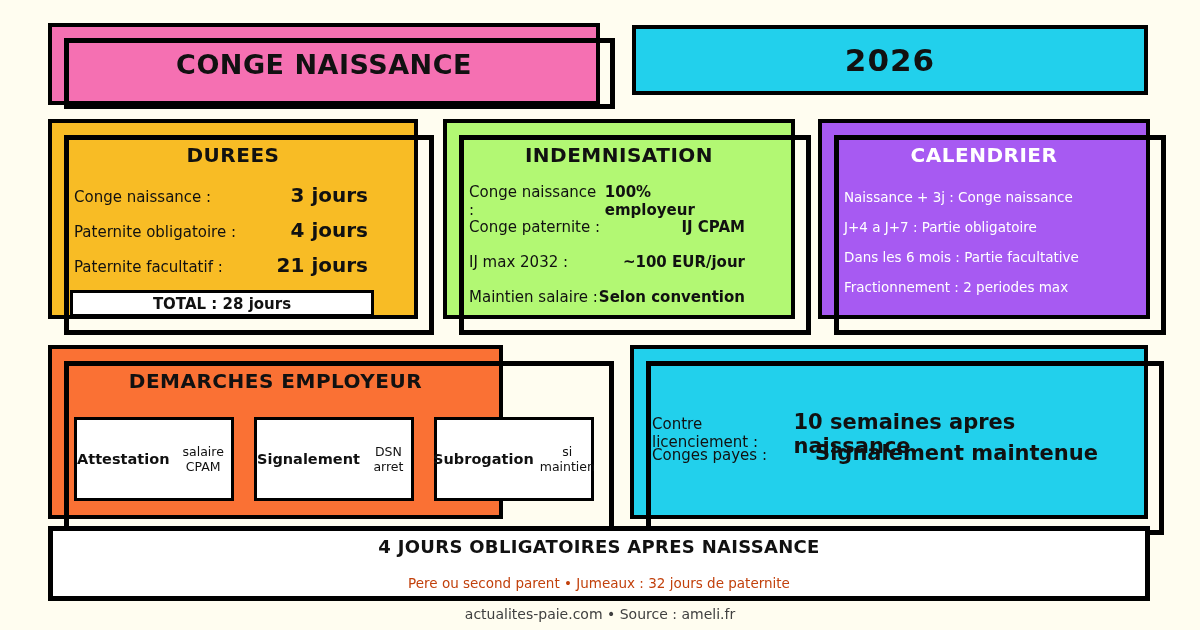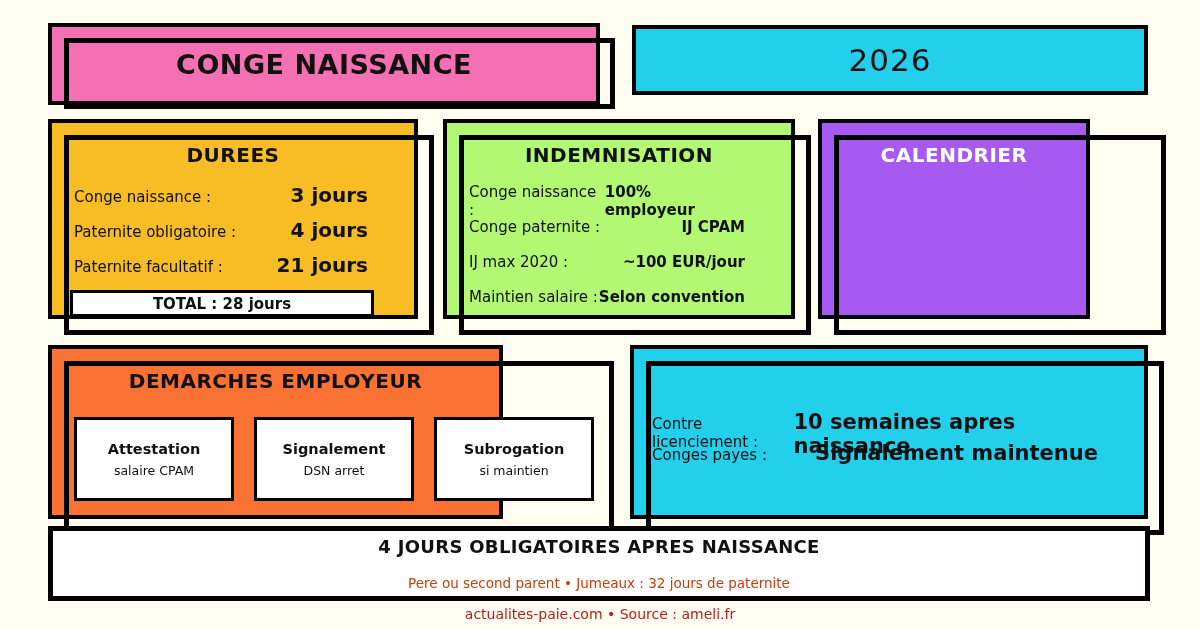--- a/index.html
+++ b/index.html
@@ -31,21 +31,21 @@
   .bg-amber  { background: var(--amber,  #F8BC25); }
   .bg-green  { background: var(--green,  #B2F873); }
   .bg-purple { background: var(--purple, #A75AF2); }
   .bg-orange { background: var(--orange, #FA7134); }
 
   .center-text {
     position: absolute; inset: 0;
     display: flex; align-items: center; justify-content: center;
   }
   .hdr-title { font-size: 27px; font-weight: bold; letter-spacing: 0.5px; }
-  .year-title { font-size: 31px; font-weight: normal; letter-spacing: 1px; }
+  .year-title { font-size: 31px; font-weight: bold; letter-spacing: 1px; }
 
   .card-title {
     margin-top: 20px;
     text-align: center;
     font-size: 20px;
     font-weight: bold;
     letter-spacing: 0.5px;
   }
   .card-title.white { color: #fff; }
 
@@ -81,21 +81,21 @@
 
   .dem-cards {
     position: absolute; left: 22px; top: 68px;
     display: flex; gap: 20px;
   }
   .dem-card {
     width: 160px; height: 84px;
     background: #fff;
     border: 3px solid #000;
     box-sizing: border-box;
-    display: flex; flex-direction: column;
+    display: flex; flex-direction: row;
     align-items: center; justify-content: center;
     gap: 6px; text-align: center;
   }
   .dem-card .t { font-size: 14.5px; font-weight: bold; }
   .dem-card .s { font-size: 12.5px; }
 
   .banner {
     position: absolute;
     left: 48px; top: 526px;
     width: 1102px; height: 75px;
@@ -108,21 +108,21 @@
     gap: 18px;
   }
   .banner .b-title { font-size: 18px; font-weight: bold; letter-spacing: 0.3px; }
   .banner .b-sub { font-size: 13.5px; color: #c2410c; }
 
   .footer {
     position: absolute;
     left: 0; top: 606px; width: 100%;
     text-align: center;
     font-size: 14px;
-    color: #b91c1c;
+    color: #404040;
     z-index: 6;
   }
 </style>
 </head>
 <body>
 
 <div class="canvas">
 
   <div class="fill bg-pink" style="left:48px; top:23px; width:552px; height:82px;">
     <div class="center-text hdr-title">CONGE NAISSANCE</div>
@@ -158,33 +158,39 @@
     <div class="rows indem-rows">
       <div class="row">
         <span class="lbl">Conge naissance :</span>
         <span class="val">100% employeur</span>
       </div>
       <div class="row">
         <span class="lbl">Conge paternite :</span>
         <span class="val">IJ CPAM</span>
       </div>
       <div class="row">
-        <span class="lbl">IJ max 2020 :</span>
+        <span class="lbl">IJ max 2032 :</span>
         <span class="val">~100 EUR/jour</span>
       </div>
       <div class="row">
         <span class="lbl">Maintien salaire :</span>
         <span class="val">Selon convention</span>
       </div>
     </div>
   </div>
   <div class="frame" style="left:459px; top:135px; width:352px; height:200px;"></div>
 
-  <div class="fill bg-purple" style="left:818px; top:119px; width:272px; height:200px;">
+  <div class="fill bg-purple" style="left:818px; top:119px; width:332px; height:200px;">
     <div class="card-title white">CALENDRIER</div>
+    <div class="cal-lines">
+      <div class="cal-line">Naissance + 3j : Conge naissance</div>
+      <div class="cal-line">J+4 a J+7 : Partie obligatoire</div>
+      <div class="cal-line">Dans les 6 mois : Partie facultative</div>
+      <div class="cal-line">Fractionnement : 2 periodes max</div>
+    </div>
   </div>
   <div class="frame" style="left:834px; top:135px; width:332px; height:200px;"></div>
 
   <div class="fill bg-orange" style="left:48px; top:345px; width:455px; height:174px;">
     <div class="card-title">DEMARCHES EMPLOYEUR</div>
     <div class="dem-cards">
       <div class="dem-card">
         <span class="t">Attestation</span>
         <span class="s">salaire CPAM</span>
       </div>

